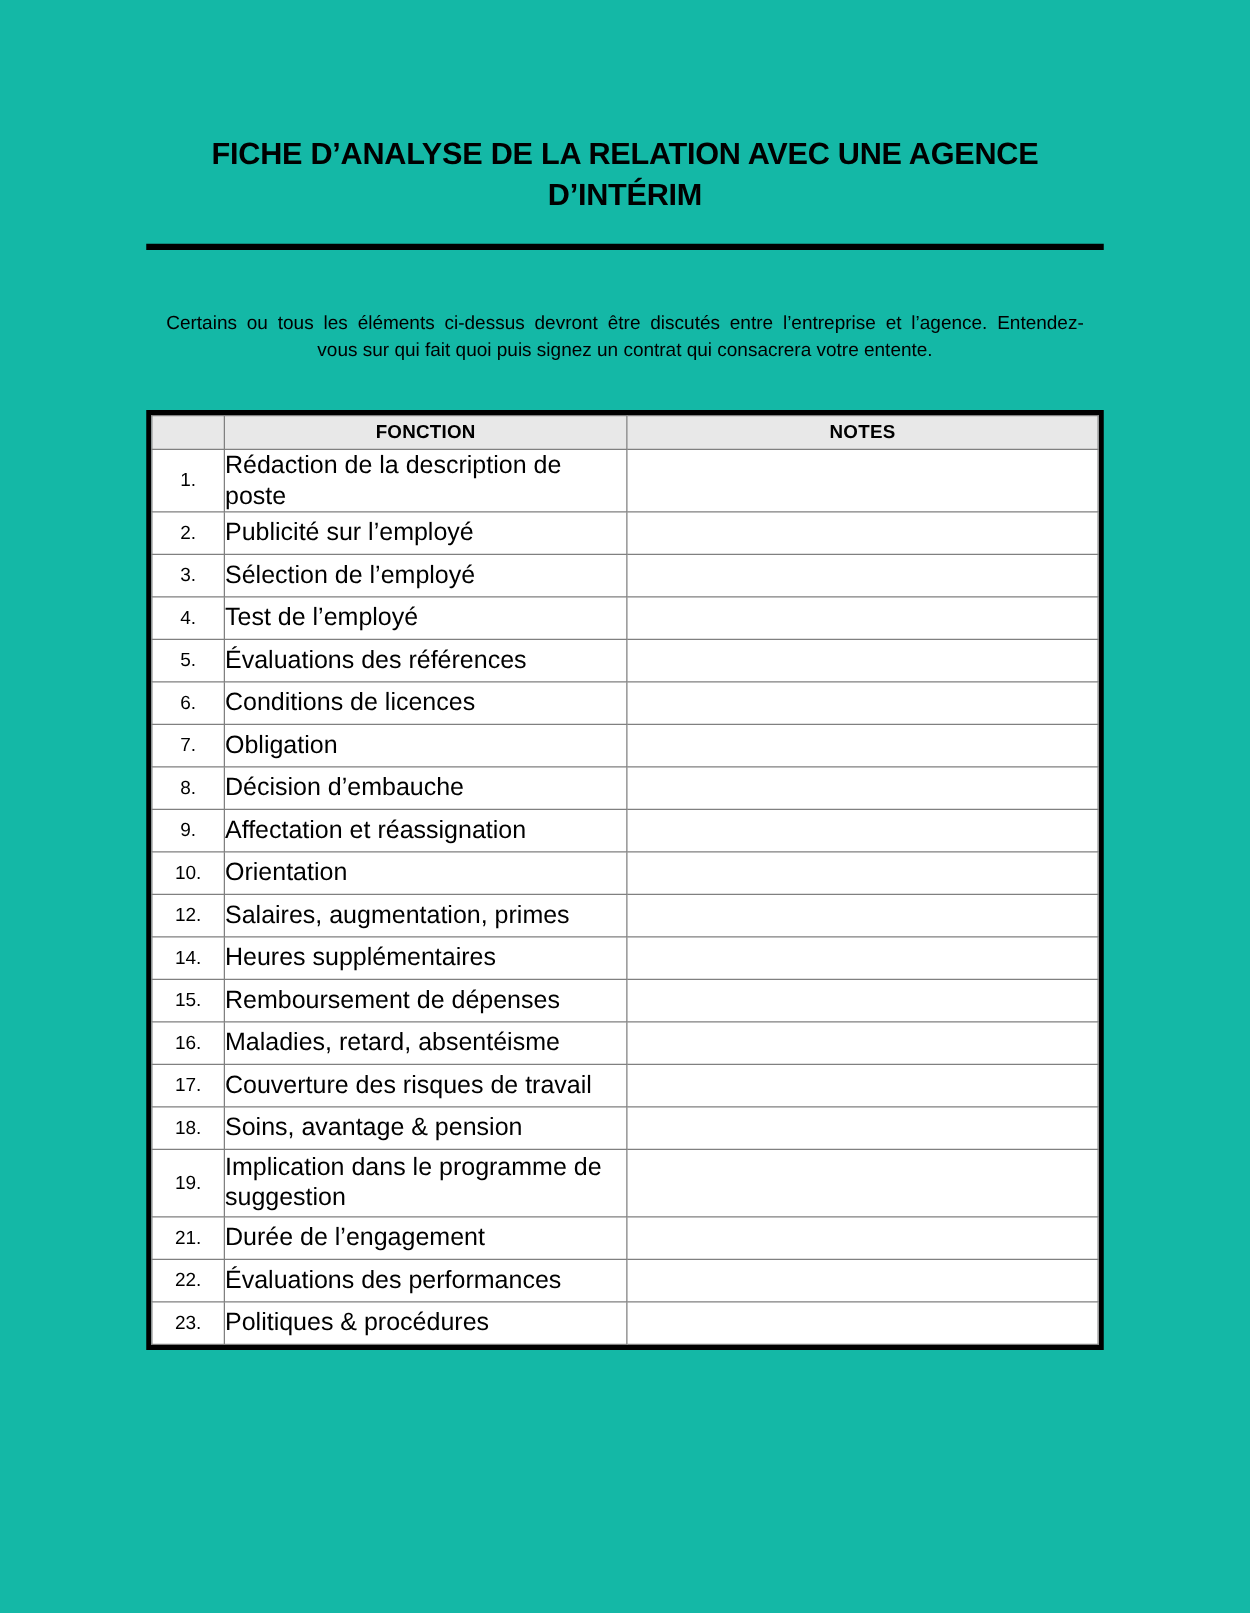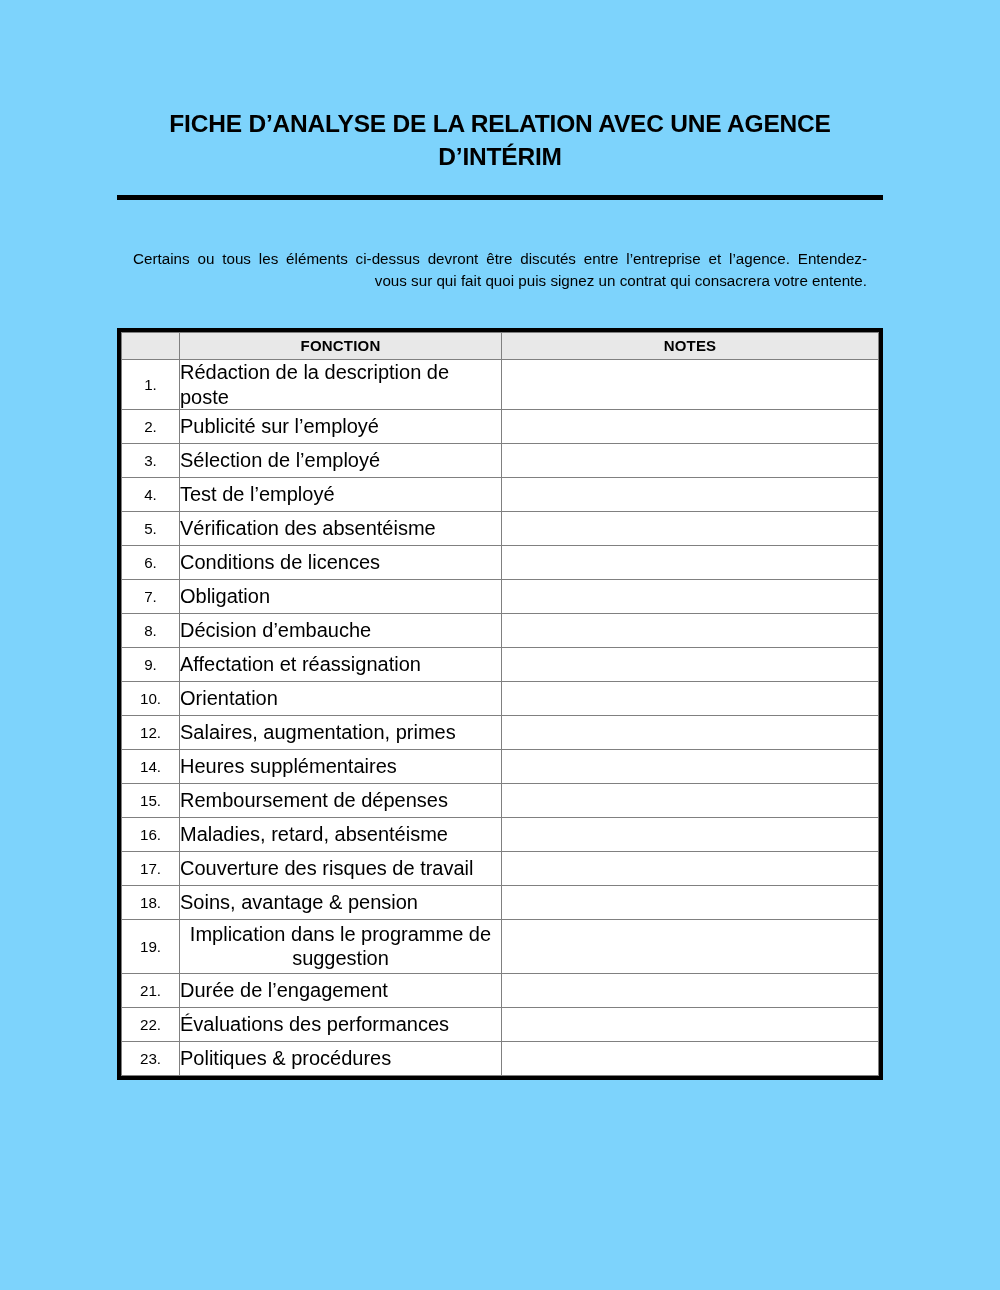--- a/index.html
+++ b/index.html
@@ -15,21 +15,21 @@
     color: #000000;
     -webkit-font-smoothing: antialiased;
   }
 
   .page {
     position: relative;
     width: 1000px;
     height: 1290px;
     box-sizing: border-box;
     padding: 0;
-    background: #7dd3fc;
+    background: #14b8a6;
   }
 
   .content {
     position: absolute;
     left: 117px;
     top: 0;
     width: 766px;
   }
 
   
@@ -61,21 +61,21 @@
     text-justify: inter-word;
     color: #000000;
   }
   .intro .line1 {
     display: block;
     text-align: justify;
     text-align-last: justify;
   }
   .intro .line2 {
     display: block;
-    text-align: right;
+    text-align: center;
   }
 
   
   .table-wrap {
     margin-top: 36px;
     border: 4px solid #000000;
     background: #ffffff;
   }
 
   table.form-table {
@@ -131,21 +131,20 @@
     height: 33px;
   }
   tr.row-tall td.cell-num,
   tr.row-tall td.cell-func,
   tr.row-tall td.cell-notes {
     height: 43px;
   }
   tr.row-tall td.cell-func {
     padding-top: 2px;
     padding-bottom: 2px;
-    text-align: center;
   }
 </style>
 </head>
 <body>
 
 <div class="page">
   <div class="content">
 
     <h1 class="doc-title">FICHE D’ANALYSE DE LA RELATION AVEC UNE AGENCE D’INTÉRIM</h1>
 
@@ -186,21 +185,21 @@
               <td class="cell-func">Sélection de l’employé</td>
               <td class="cell-notes"></td>
             </tr>
             <tr>
               <td class="cell-num">4.</td>
               <td class="cell-func">Test de l’employé</td>
               <td class="cell-notes"></td>
             </tr>
             <tr>
               <td class="cell-num">5.</td>
-              <td class="cell-func">Vérification des absentéisme</td>
+              <td class="cell-func">Évaluations des références</td>
               <td class="cell-notes"></td>
             </tr>
             <tr>
               <td class="cell-num">6.</td>
               <td class="cell-func">Conditions de licences</td>
               <td class="cell-notes"></td>
             </tr>
             <tr>
               <td class="cell-num">7.</td>
               <td class="cell-func">Obligation</td>

